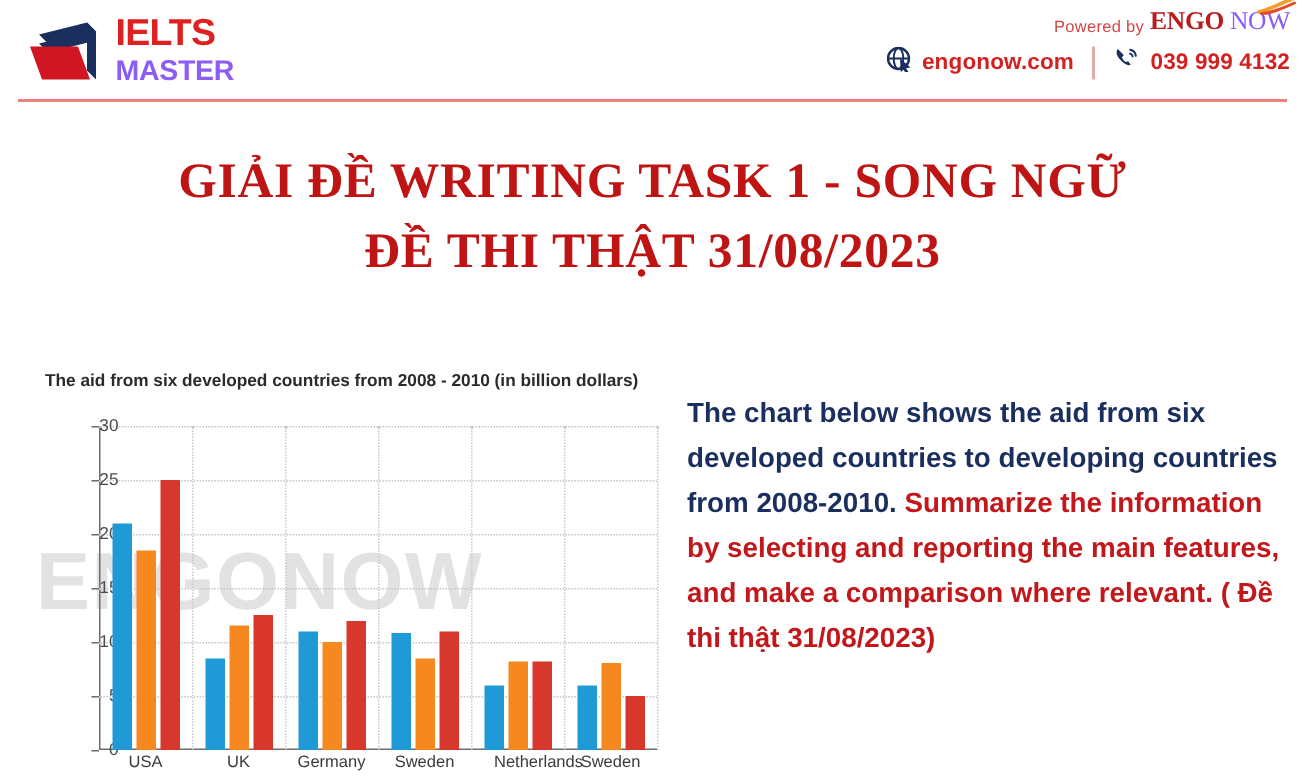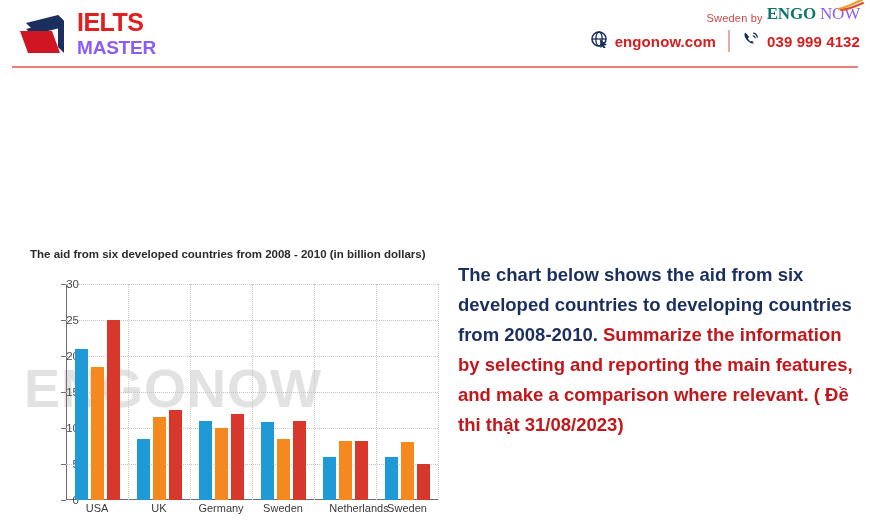--- a/index.html
+++ b/index.html
@@ -15,21 +15,21 @@
   .header { position: relative; height: 68px; width: 870px; }
   .logo-block { position: absolute; left: 14px; top: 8px; display: flex; align-items: center; gap: 5px; }
   .logo-mark { width: 58px; height: 48px; position: relative; }
   .logo-text { display: flex; flex-direction: column; line-height: 1; padding-top: 2px; }
   .logo-ielts { font-size: 25px; font-weight: 800; color: #e02020; letter-spacing: -0.5px; }
   .logo-master { font-size: 19px; font-weight: 800; color: #8b5cf6; letter-spacing: -0.2px; margin-top: 3px; }
 
   .header-right { position: absolute; right: 10px; top: 4px; display: flex; flex-direction: column; align-items: flex-end; }
   .powered { display: flex; align-items: flex-end; gap: 4px; position: relative; height: 20px; }
   .powered-by { font-size: 11px; color: #d14545; letter-spacing: 0.2px; }
-  .engo { font-family: "Liberation Serif", serif; font-size: 17px; font-weight: 700; color: #0f766e; letter-spacing: -0.2px; }
+  .engo { font-family: "Liberation Serif", serif; font-size: 17px; font-weight: 700; color: #b91c1c; letter-spacing: -0.2px; }
   .nowtxt { font-family: "Liberation Serif", serif; font-size: 17px; font-weight: 400; color: #8b5cf6; letter-spacing: -0.2px; }
   .swoosh { position: absolute; right: -4px; top: -7px; }
 
   .contact-row { display: flex; align-items: center; gap: 12px; margin-top: 6px; }
   .contact-item { display: flex; align-items: center; gap: 7px; }
   .contact-text { font-size: 15px; font-weight: 700; color: #d32020; letter-spacing: 0.1px; }
   .vsep { width: 2px; height: 22px; background: #e8a9a9; }
 
   .header-rule { position: absolute; left: 12px; top: 66px; width: 846px; height: 2px; background: #e8807e; }
 
@@ -81,21 +81,21 @@
         </svg>
       </div>
       <div class="logo-text">
         <span class="logo-ielts">IELTS</span>
         <span class="logo-master">MASTER</span>
       </div>
     </div>
 
     <div class="header-right">
       <div class="powered">
-        <span class="powered-by">Sweden by</span>
+        <span class="powered-by">Powered by</span>
         <span class="engo">ENGO</span>
         <span class="nowtxt">NOW</span>
         <span class="swoosh">
           <svg width="26" height="12" viewBox="0 0 26 12">
             <path d="M1,10 C7,9 14,5 24,1" stroke="#f0a030" stroke-width="2.4" fill="none" stroke-linecap="round"></path>
             <path d="M3,11 C9,11 16,8 25,4" stroke="#e34b2a" stroke-width="2" fill="none" stroke-linecap="round"></path>
           </svg>
         </span>
       </div>
 
@@ -123,20 +123,24 @@
             </svg>
           </span>
           <span class="contact-text">039 999 4132</span>
         </div>
       </div>
     </div>
 
     <div class="header-rule"></div>
   </div>
 
+  <div class="title-wrap">
+    <div class="title-line">GIẢI ĐỀ WRITING TASK 1 - SONG NGỮ</div>
+    <div class="title-line">ĐỀ THI THẬT 31/08/2023</div>
+  </div>
 
   <div class="body-area">
 
     <div class="chart-panel">
       <div class="chart-title">The aid from six developed countries from 2008 - 2010 (in billion dollars)</div>
       <div class="watermark">ENGONOW</div>
       <div class="plot" id="plot">
         <div class="axis-left"></div>
         <div class="axis-bottom"></div>
       <div class="ytick" style="top: 216px;">0</div>

